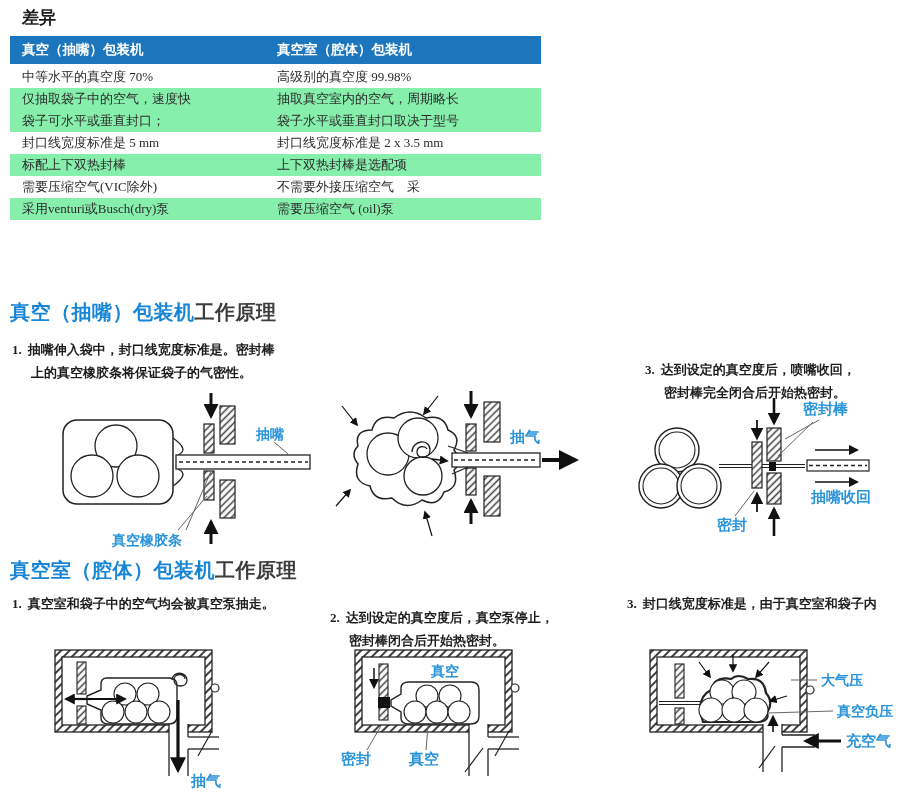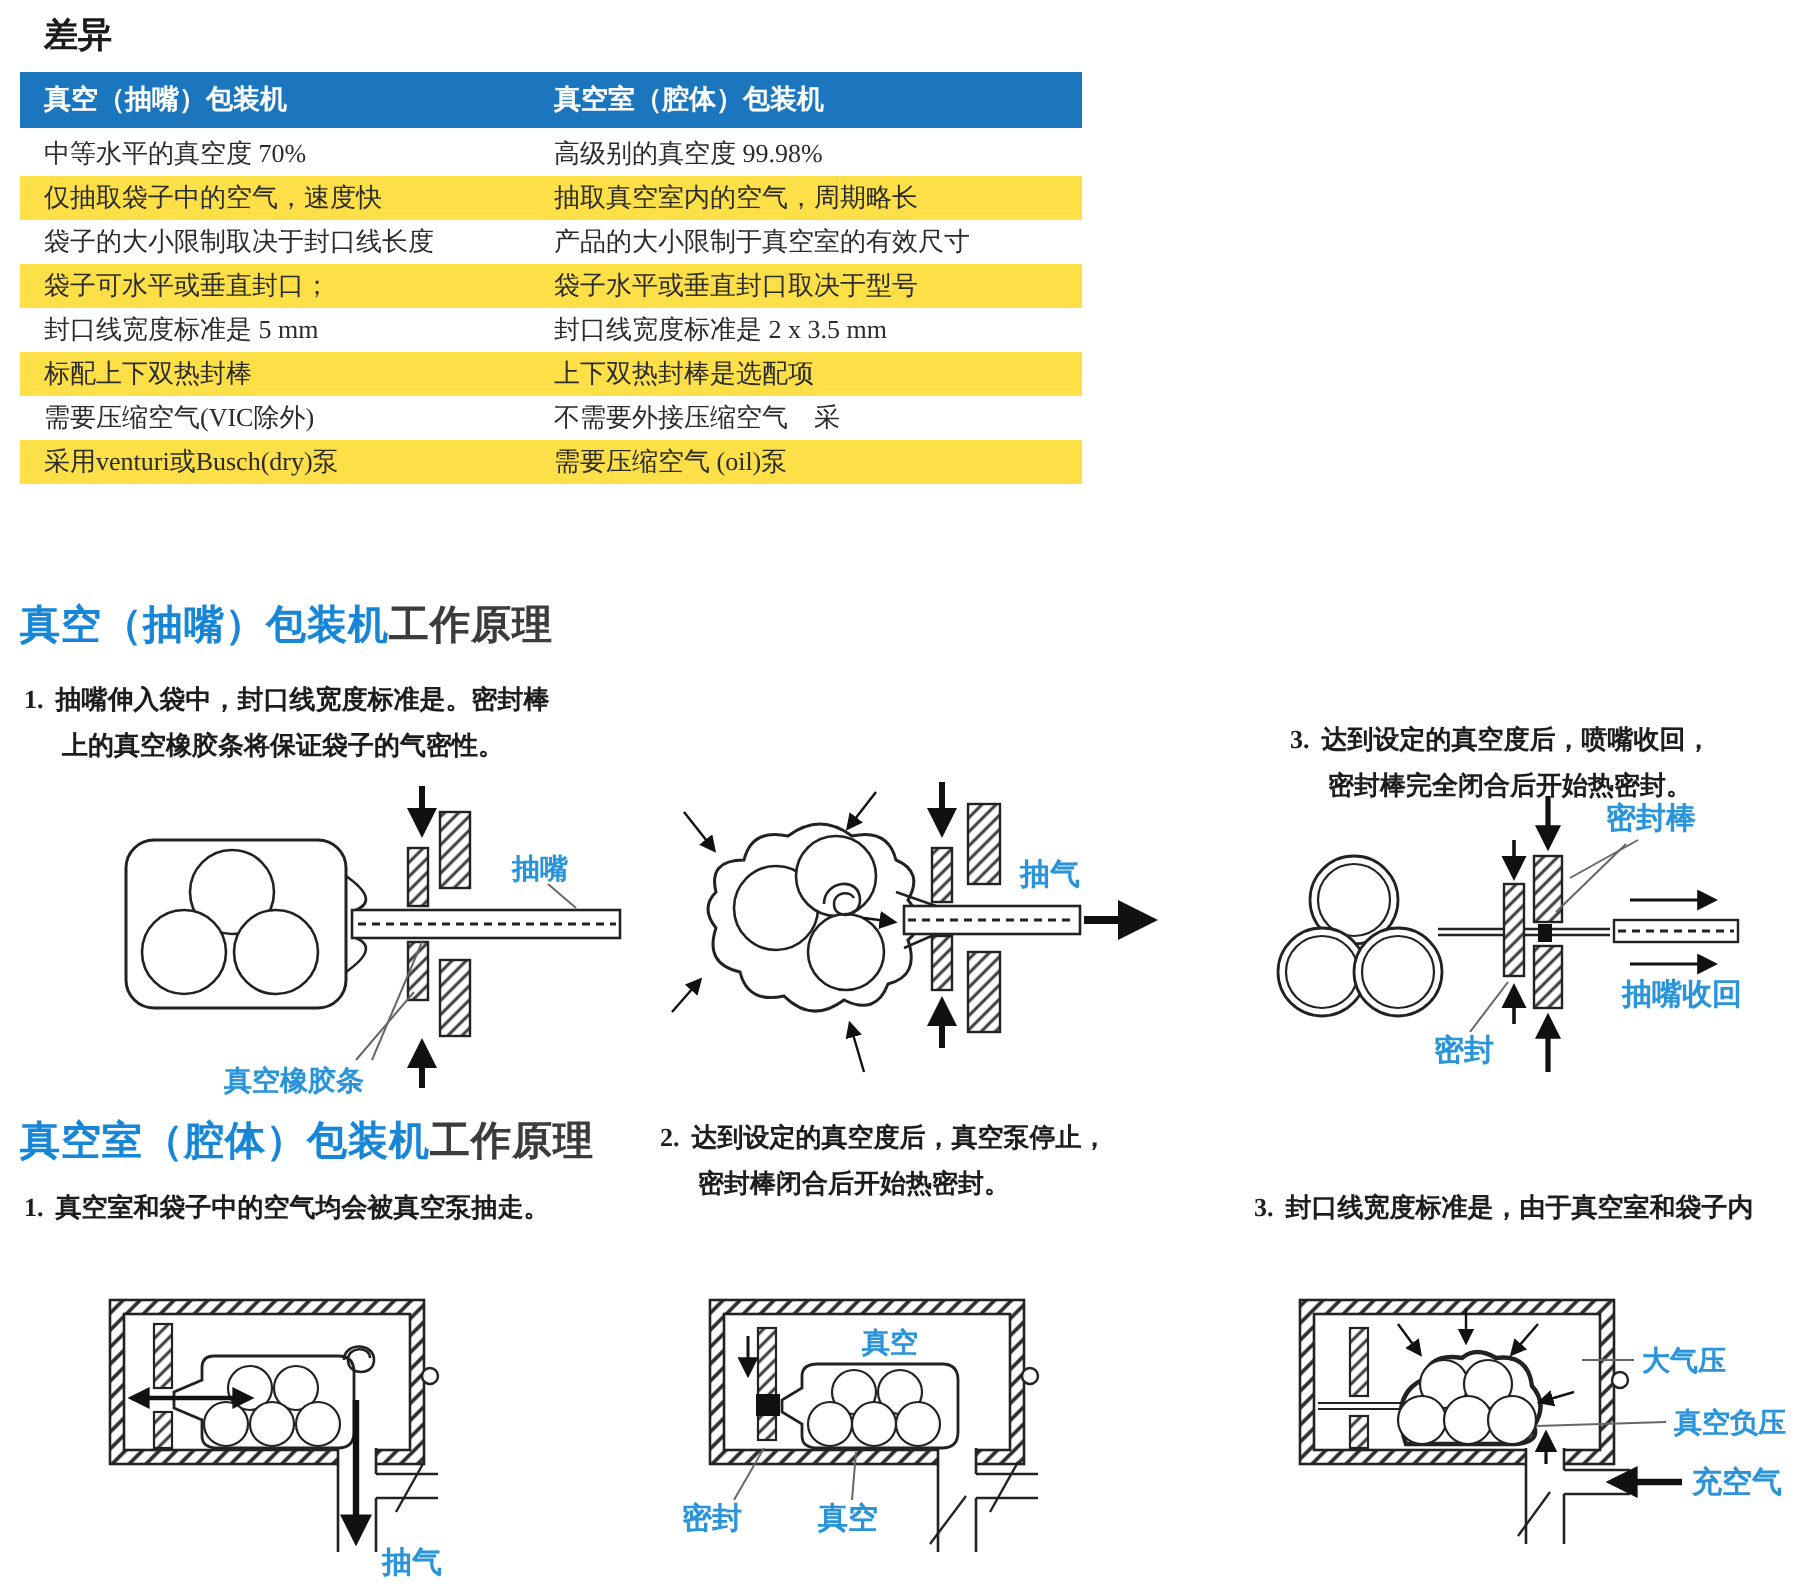--- a/index.html
+++ b/index.html
@@ -4,21 +4,21 @@
 <style>
   html,body{margin:0;padding:0;background:#fff;}
   .page{position:relative;width:900px;height:796px;background:#fff;overflow:hidden;
         font-family:"Liberation Sans",sans-serif;}
   .title{position:absolute;left:22px;top:6px;font-size:17px;font-weight:bold;color:#1a1a1a;}
   table.cmp{position:absolute;left:10px;top:36px;width:531px;border-collapse:collapse;
             font-family:"Liberation Serif",serif;}
   .cmp th{background:#1b76bd;color:#fff;text-align:left;font-size:13.5px;font-weight:bold;
           padding:5px 0 5px 12px;font-family:"Liberation Sans",sans-serif;border-bottom:2px solid #fff;}
   .cmp td{font-size:13px;color:#2b2b2b;padding:0 0 0 12px;height:22px;white-space:nowrap;}
-  .cmp tr.alt td{background:#fde047;padding-left:12px;}
+  .cmp tr.alt td{background:#86efac;padding-left:12px;}
   .sec-title{position:absolute;font-size:20px;font-weight:bold;letter-spacing:0.5px;}
   .sec-title .hl{color:#1886d6;}
   .sec-title .rest{color:#3c3c3c;}
   .step{position:absolute;font-size:13px;font-weight:bold;color:#1d1d1d;line-height:23px;
         font-family:"Liberation Serif",serif;}
   .step .num{margin-right:6px;}
   .step .l2{padding-left:19px;}
   svg.diag{position:absolute;}
   svg text.lbl{fill:#2a94da;font-weight:bold;font-family:"Liberation Sans",sans-serif;}
 </style>
@@ -61,24 +61,20 @@
     </thead>
     <tbody>
       <tr>
           <td>中等水平的真空度 70%</td>
           <td>高级别的真空度 99.98%</td>
         </tr>
       <tr class="alt">
           <td>仅抽取袋子中的空气，速度快</td>
           <td>抽取真空室内的空气，周期略长</td>
         </tr>
-      <tr>
-          <td>袋子的大小限制取决于封口线长度</td>
-          <td>产品的大小限制于真空室的有效尺寸</td>
-        </tr>
       <tr class="alt">
           <td>袋子可水平或垂直封口；</td>
           <td>袋子水平或垂直封口取决于型号</td>
         </tr>
       <tr>
           <td>封口线宽度标准是 5 mm</td>
           <td>封口线宽度标准是 2 x 3.5 mm</td>
         </tr>
       <tr class="alt">
           <td>标配上下双热封棒</td>
@@ -211,21 +207,21 @@
   </svg>
 
   <div class="sec-title" style="left:10px;top:557px">
     <span class="hl">真空室（腔体）包装机</span><span class="rest">工作原理</span>
   </div>
 
   <div class="step" style="left:12px;top:592px;width:320px">
     <div class="l1"><span class="num">1.</span><span>真空室和袋子中的空气均会被真空泵抽走。</span></div>
     <div class="l2"></div>
   </div>
-  <div class="step" style="left:330px;top:557px;width:280px">
+  <div class="step" style="left:330px;top:606px;width:280px">
     <div class="l1"><span class="num">2.</span><span>达到设定的真空度后，真空泵停止，</span></div>
     <div class="l2">密封棒闭合后开始热密封。</div>
   </div>
   <div class="step" style="left:627px;top:592px;width:272px">
     <div class="l1"><span class="num">3.</span><span>封口线宽度标准是，由于真空室和袋子内</span></div>
   </div>
 
   <svg class="diag" style="left:25px;top:640px" width="280" height="156" viewBox="0 0 280 156">
     <g>
       <path d="M30,10H187V92H30Z M37,17H180V85H37Z" fill="url(#wall)" fill-rule="evenodd"></path>

